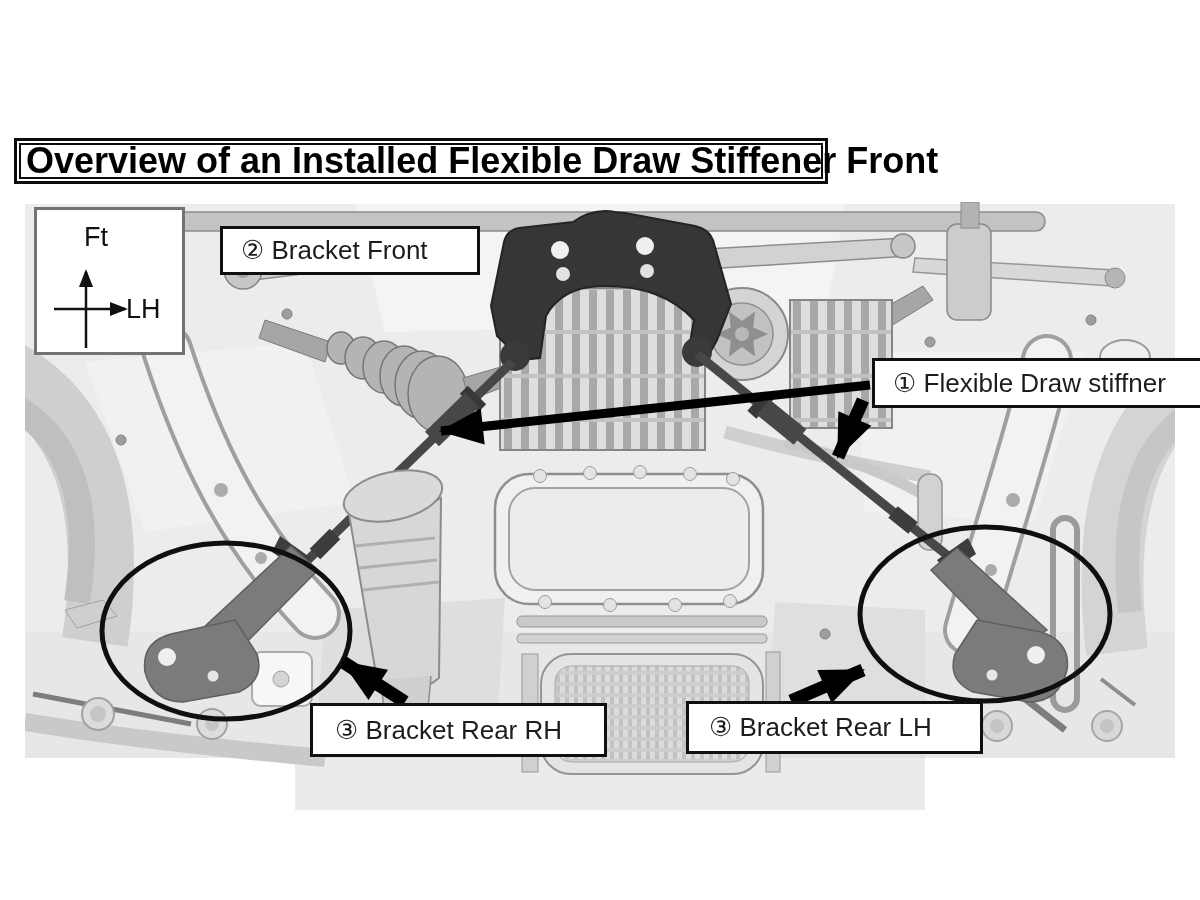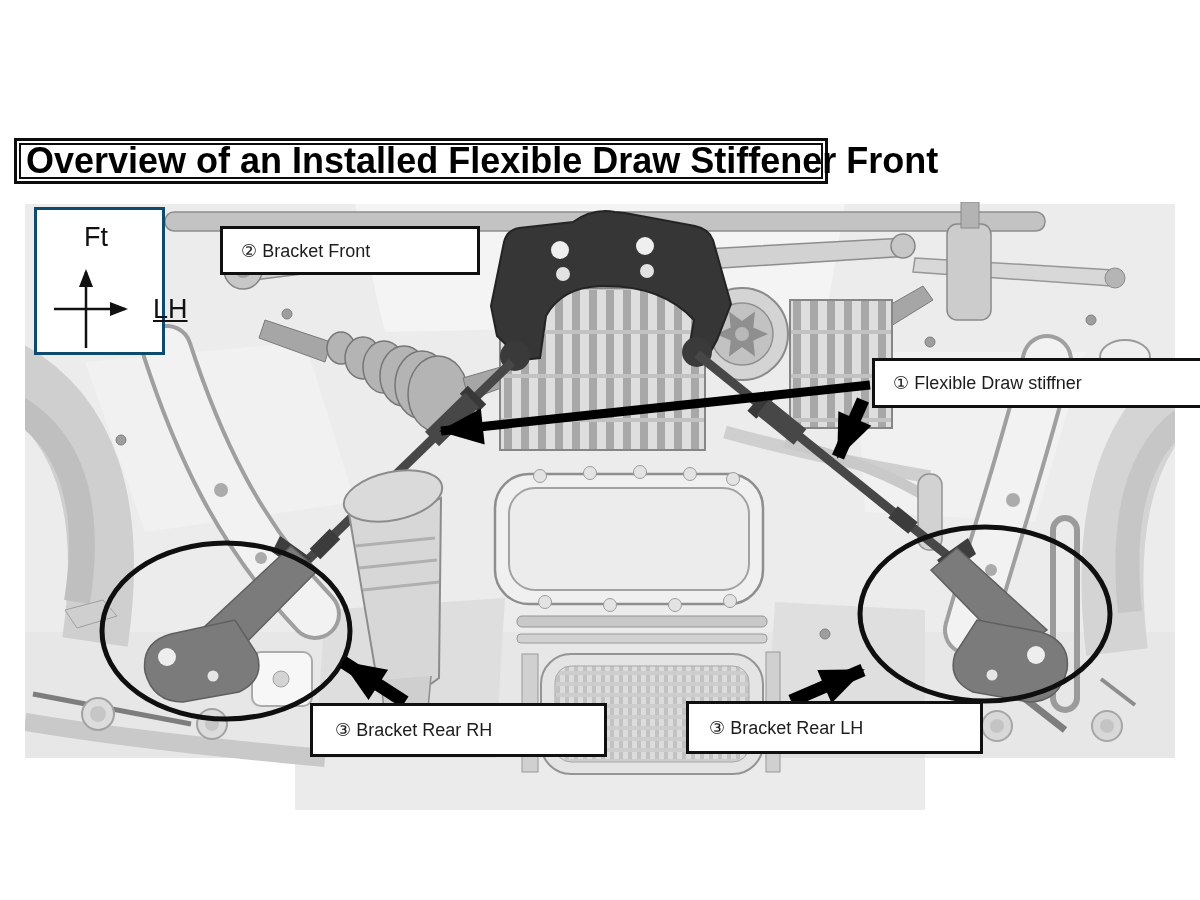--- a/index.html
+++ b/index.html
@@ -7,27 +7,27 @@
   .stage{position:relative;width:1200px;height:900px;background:#ffffff;overflow:hidden;}
 
   
   .title-outer{position:absolute;left:14px;top:138px;width:814px;height:46px;
     border:3px solid #0c0c0c;box-sizing:border-box;padding:2px;background:#ffffff;}
   .title-inner{border:2px solid #0c0c0c;height:100%;box-sizing:border-box;display:flex;
     align-items:center;padding:0 5px;font-weight:bold;font-size:36px;color:#000;white-space:nowrap;}
 
   
   .callout{position:absolute;background:#ffffff;border:3px solid #101010;box-sizing:border-box;
-    display:flex;align-items:center;font-size:18px;color:#1c1c1c;white-space:nowrap;z-index:5;}
+    display:flex;align-items:center;font-size:26px;color:#1c1c1c;white-space:nowrap;z-index:5;}
 
   
-  .dir-box{position:absolute;left:34px;top:207px;width:131px;height:148px;background:#ffffff;
-    border:3px solid #0c4a6e;box-sizing:border-box;z-index:5;}
+  .dir-box{position:absolute;left:34px;top:207px;width:151px;height:148px;background:#ffffff;
+    border:3px solid #737373;box-sizing:border-box;z-index:5;}
   .dir-ft{position:absolute;left:47px;top:12px;font-size:27px;color:#111;}
-  .dir-lh{position:absolute;left:116px;top:84px;font-size:27px;color:#111;text-decoration:underline;}
+  .dir-lh{position:absolute;left:89px;top:84px;font-size:27px;color:#111;}
   .dir-cross{position:absolute;left:0;top:0;}
 
   .illus{position:absolute;left:25px;top:202px;width:1150px;height:608px;z-index:1;}
 </style>
 </head>
 <body>
 
 <div class="stage">
 
   <svg class="illus" viewBox="0 0 1150 608">

